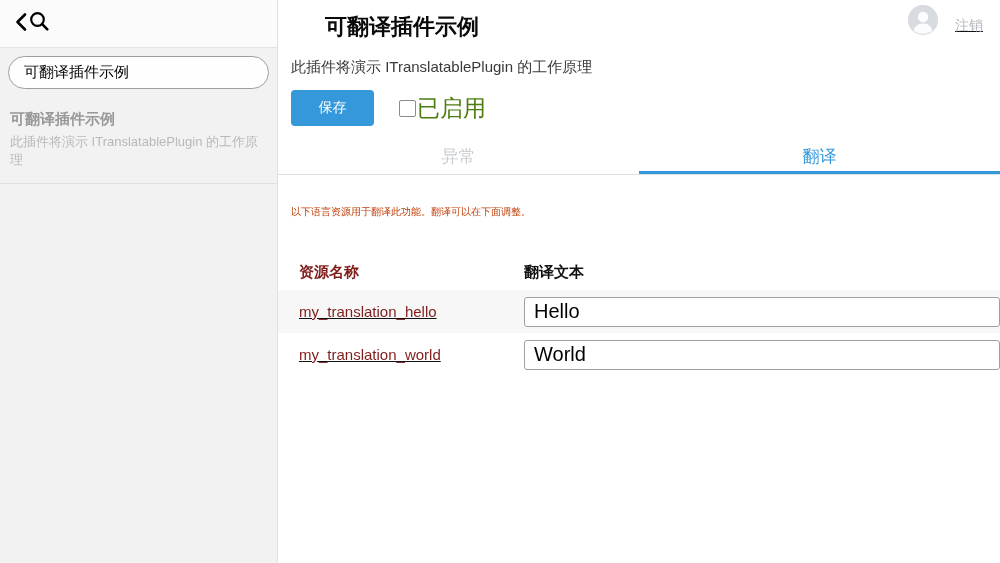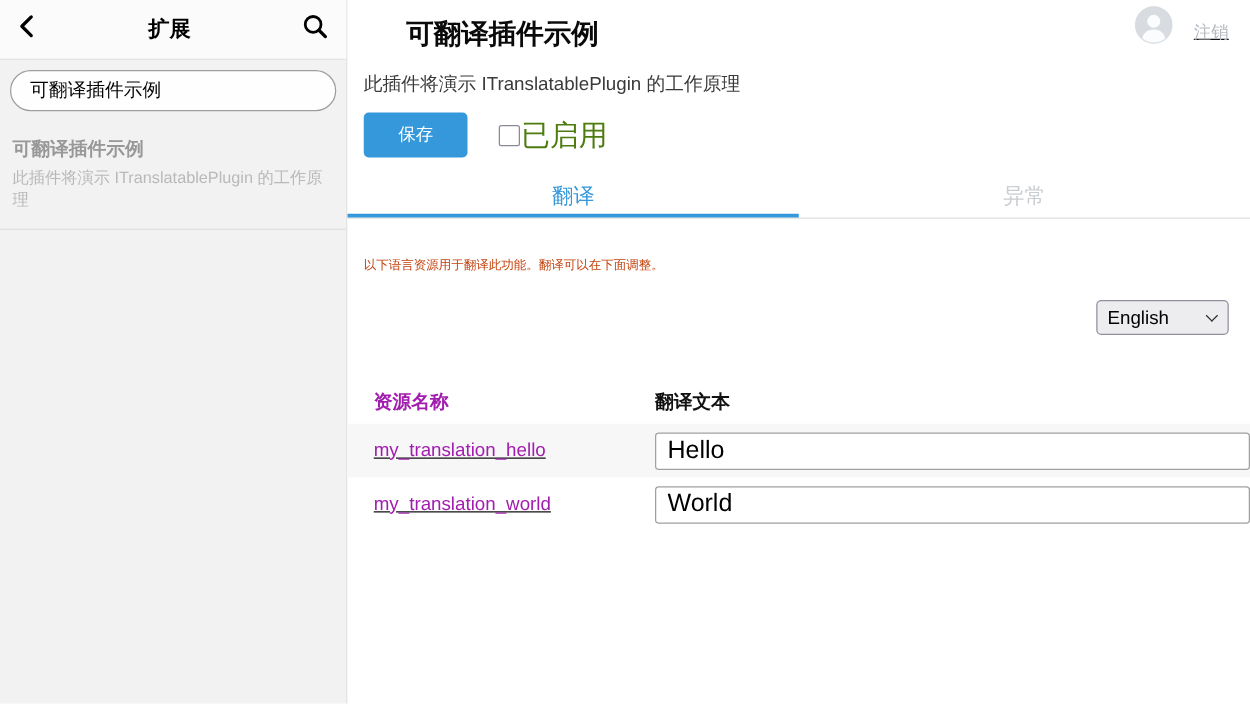--- a/index.html
+++ b/index.html
@@ -180,21 +180,21 @@
 
   
   .res-table { margin-top: 35px; width: 100%; }
   .t-row { display: flex; align-items: center; }
   .t-head { height: 36px; font-weight: bold; font-size: 15px; }
   .t-data { height: 43px; font-size: 15px; text-decoration: underline; }
   .t-data.striped { background: #f7f7f7; }
   .cell-name {
     width: 246px; flex: 0 0 246px;
     padding-left: 21px;
-    color: #a21caf;
+    color: #7f1d1d;
     white-space: nowrap; overflow: hidden;
   }
   .cell-value { flex: 1; }
   .cell-value input {
     width: 100%; height: 30px;
     border: 1px solid #a0a0a0;
     border-radius: 3px;
     padding: 0 9px;
     font-size: 20px; font-family: inherit; color: #000;
     background: #fff;
@@ -206,21 +206,20 @@
 
 <div class="sidebar">
   <div class="sidebar-topbar">
     <span class="back-btn">
       <span>
         <svg width="15" height="20" viewBox="0 0 15 20">
           <polyline points="11,2.5 3.5,10 11,17.5" fill="none" stroke="#000" stroke-width="2.6" stroke-linecap="round" stroke-linejoin="round"></polyline>
         </svg>
       </span>
     </span>
-    <span class="sidebar-title">扩展</span>
     <span class="search-btn">
       <span>
         <svg width="21" height="21" viewBox="0 0 21 21">
           <circle cx="8.5" cy="8.5" r="6.3" fill="none" stroke="#000" stroke-width="2.2"></circle>
           <line x1="13.2" y1="13.2" x2="18.3" y2="18.3" stroke="#000" stroke-width="2.6" stroke-linecap="round"></line>
         </svg>
       </span>
     </span>
   </div>
 
@@ -259,33 +258,26 @@
 
   <div class="controls-row">
     <button class="save-btn">保存</button>
     <label class="checkbox-group">
       <input type="checkbox" style="">
       <span class="checkbox-label">已启用</span>
     </label>
   </div>
 
   <div class="tabs">
+    <div class="tab inactive">异常</div>
     <div class="tab active">翻译</div>
-    <div class="tab inactive">异常</div>
   </div>
 
   <div class="intro-text">以下语言资源用于翻译此功能。翻译可以在下面调整。</div>
 
-  <div class="lang-row">
-    <span class="select-wrap">
-      <select>
-        <option>English</option>
-      </select>
-    </span>
-  </div>
 
   <div class="res-table">
     <div class="t-row t-head">
       <div class="cell-name">资源名称</div>
       <div class="cell-value">翻译文本</div>
     </div>
     <div class="t-row t-data striped">
       <div class="cell-name">my_translation_hello</div>
       <div class="cell-value">
         <input type="text" value="Hello" style="">

